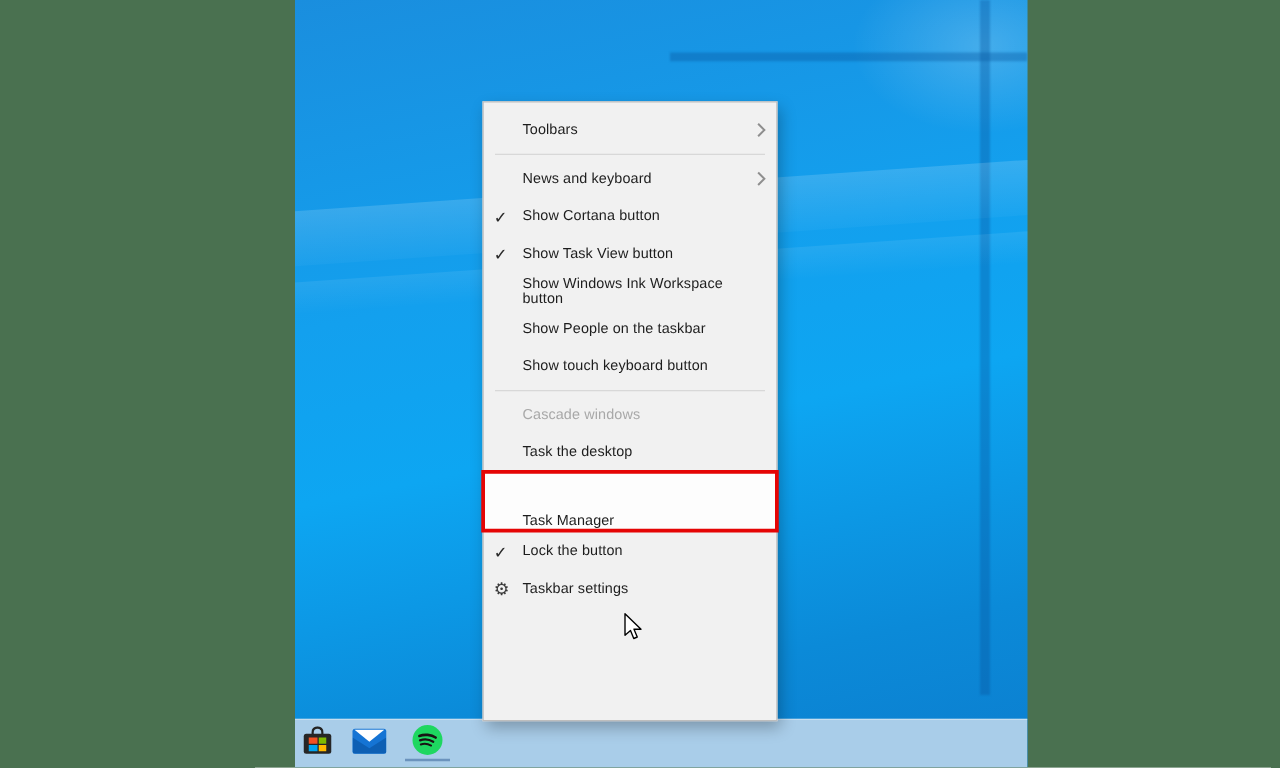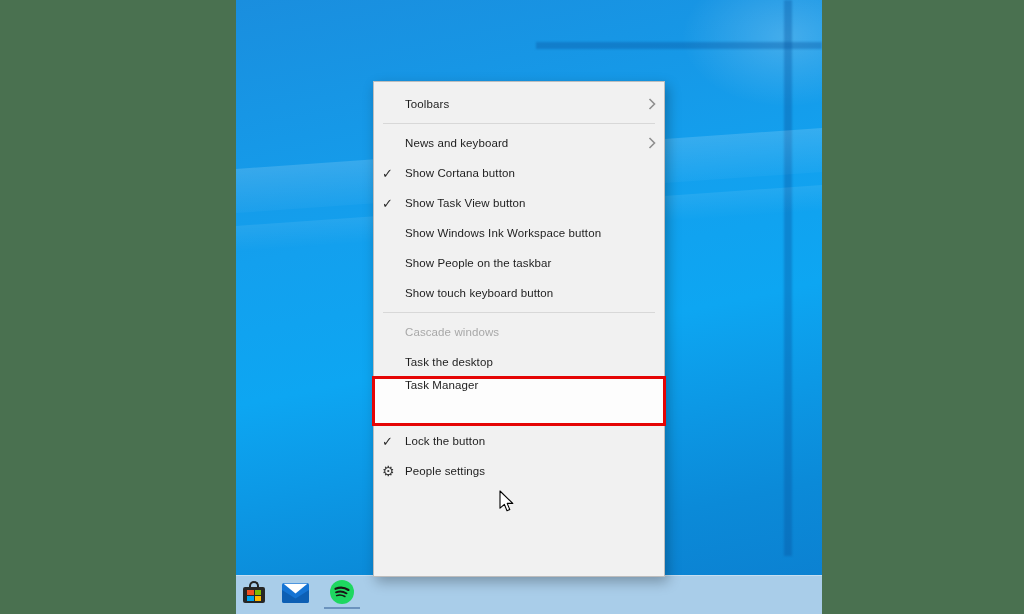--- a/index.html
+++ b/index.html
@@ -33,33 +33,33 @@
   .env-base{position:absolute;inset:0;background:#1574d4;border-radius:2px;}
   .env-open{position:absolute;left:0;top:0;width:100%;height:100%;background:#fff;
     clip-path:polygon(6% 4%,94% 4%,50% 52%);}
   .env-front{position:absolute;left:0;top:0;width:100%;height:100%;background:#0d5fb4;
     clip-path:polygon(0 100%,100% 100%,100% 35%,50% 78%,0 35%);border-radius:2px;}
   
   .spotify{left:93px;top:3px;width:26px;height:26px;}
   .run-indicator{position:absolute;left:88px;top:31px;width:36px;height:2px;background:#6b93bd;}
 
   
-  .context-menu{position:absolute;left:373px;top:81px;width:292px;height:496px;box-sizing:border-box;
+  .context-menu{position:absolute;left:386px;top:81px;width:236px;height:496px;box-sizing:border-box;
     background:#f1f1f1;border:1px solid #bdbdbd;box-shadow:3px 5px 12px rgba(0,0,0,.28);
     padding-top:7px;z-index:3;}
   .mi{height:30px;display:flex;align-items:center;padding:0 8px;box-sizing:border-box;}
   .mi-icon{width:23px;flex:0 0 23px;font-size:13px;color:#2b2b2b;line-height:1;}
   .gear-ic{font-size:14px;color:#3a3a3a;}
   .mi-label{font-size:11.5px;color:#1d1d1d;letter-spacing:.1px;}
   .mi.disabled .mi-label{color:#a8a8a8;}
   .mi-arrow{margin-left:auto;display:flex;align-items:center;}
   .separator{height:1px;background:#d8d8d8;margin:4px 9px;}
 
   .tm-wrap{position:relative;margin-top:2px;margin-bottom:3px;height:44px;background:#fdfdfd;
-    display:flex;align-items:flex-start;padding:0 8px;box-sizing:border-box;}
+    display:flex;align-items:flex-end;padding:0 8px;box-sizing:border-box;}
   .red-frame{position:absolute;left:-2px;right:-2px;top:-3px;bottom:-3px;border:3px solid #e50505;
     pointer-events:none;z-index:6;}
 
   
   .cursor{position:absolute;left:499px;top:490px;z-index:9;}
 </style>
 </head>
 <body>
 
 <div class="stage">
@@ -169,21 +169,21 @@
       <div class="red-frame"></div>
     </div>
 
     <div class="mi">
       <span class="mi-icon">✓</span>
       <span class="mi-label">Lock the button</span>
     </div>
 
     <div class="mi">
       <span class="mi-icon gear-ic">⚙</span>
-      <span class="mi-label">People settings</span>
+      <span class="mi-label">Taskbar settings</span>
     </div>
 
   </div>
 
   <div class="cursor">
     <svg width="16" height="23" viewBox="0 0 16 23">
       <path d="M1 1 L1 18.2 L5.4 14.4 L8 20.8 L10.8 19.6 L8.2 13.4 L13.8 13.4 Z" fill="#ffffff" stroke="#000000" stroke-width="1.1" stroke-linejoin="round"></path>
     </svg>
   </div>
 

